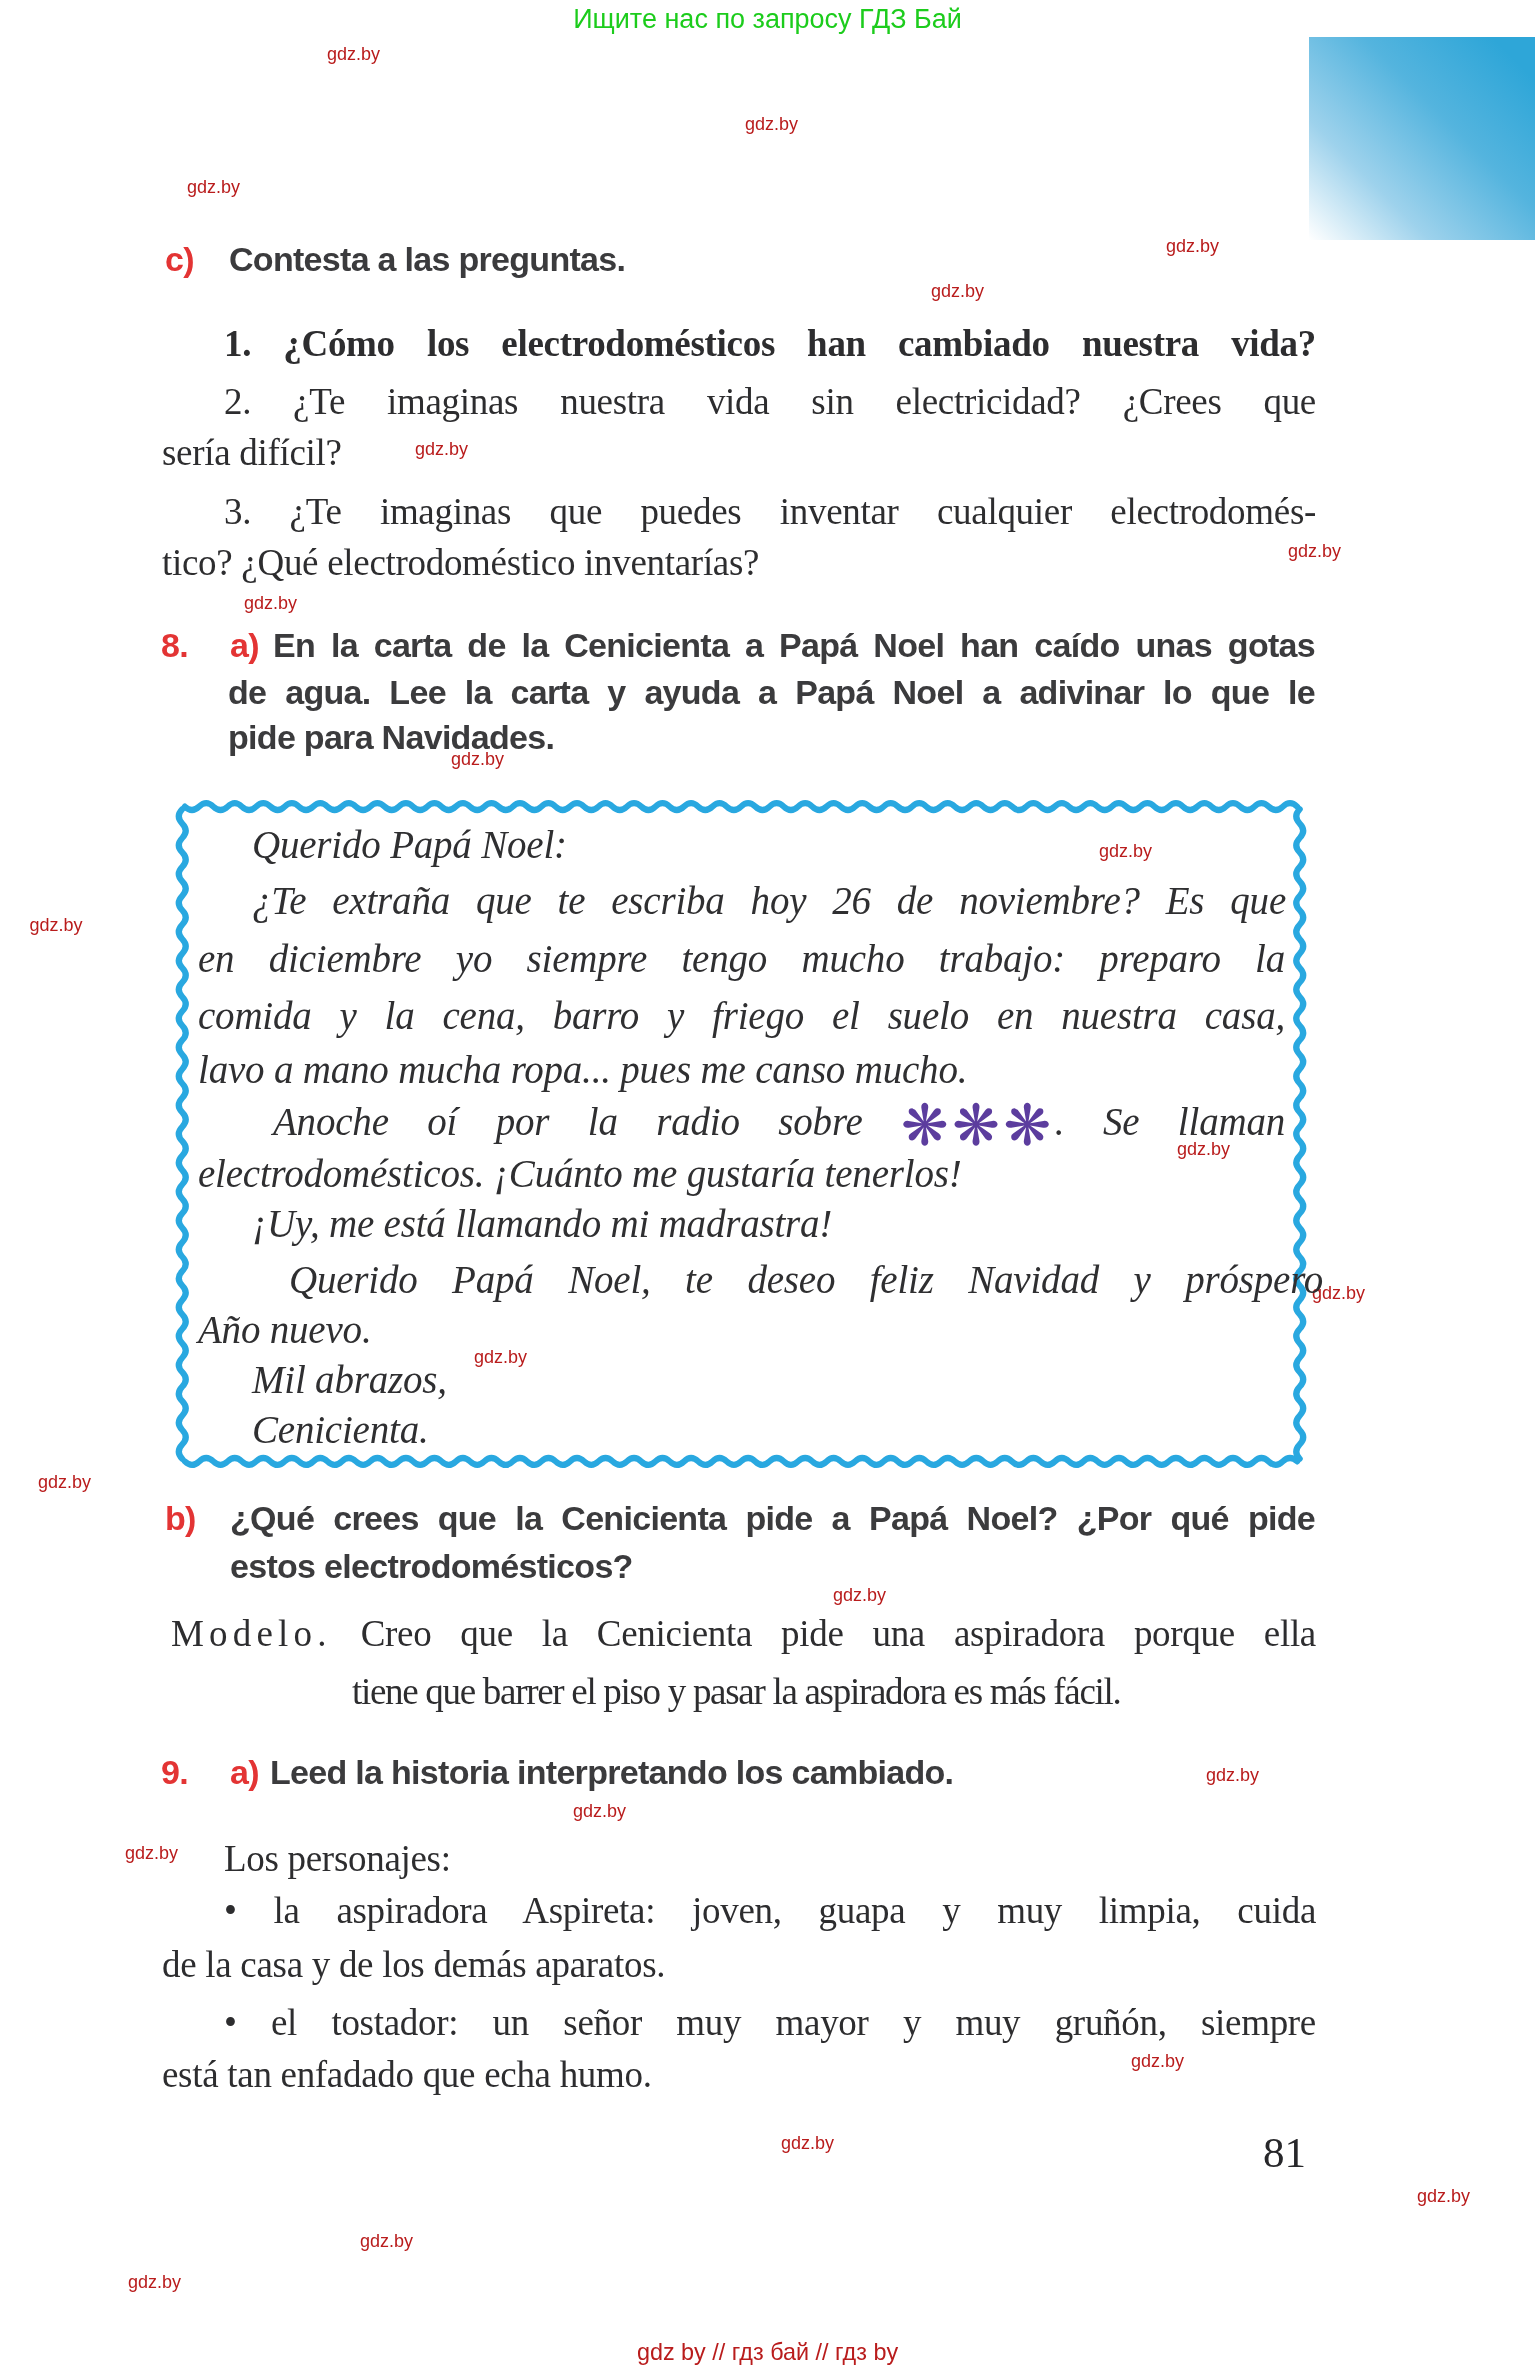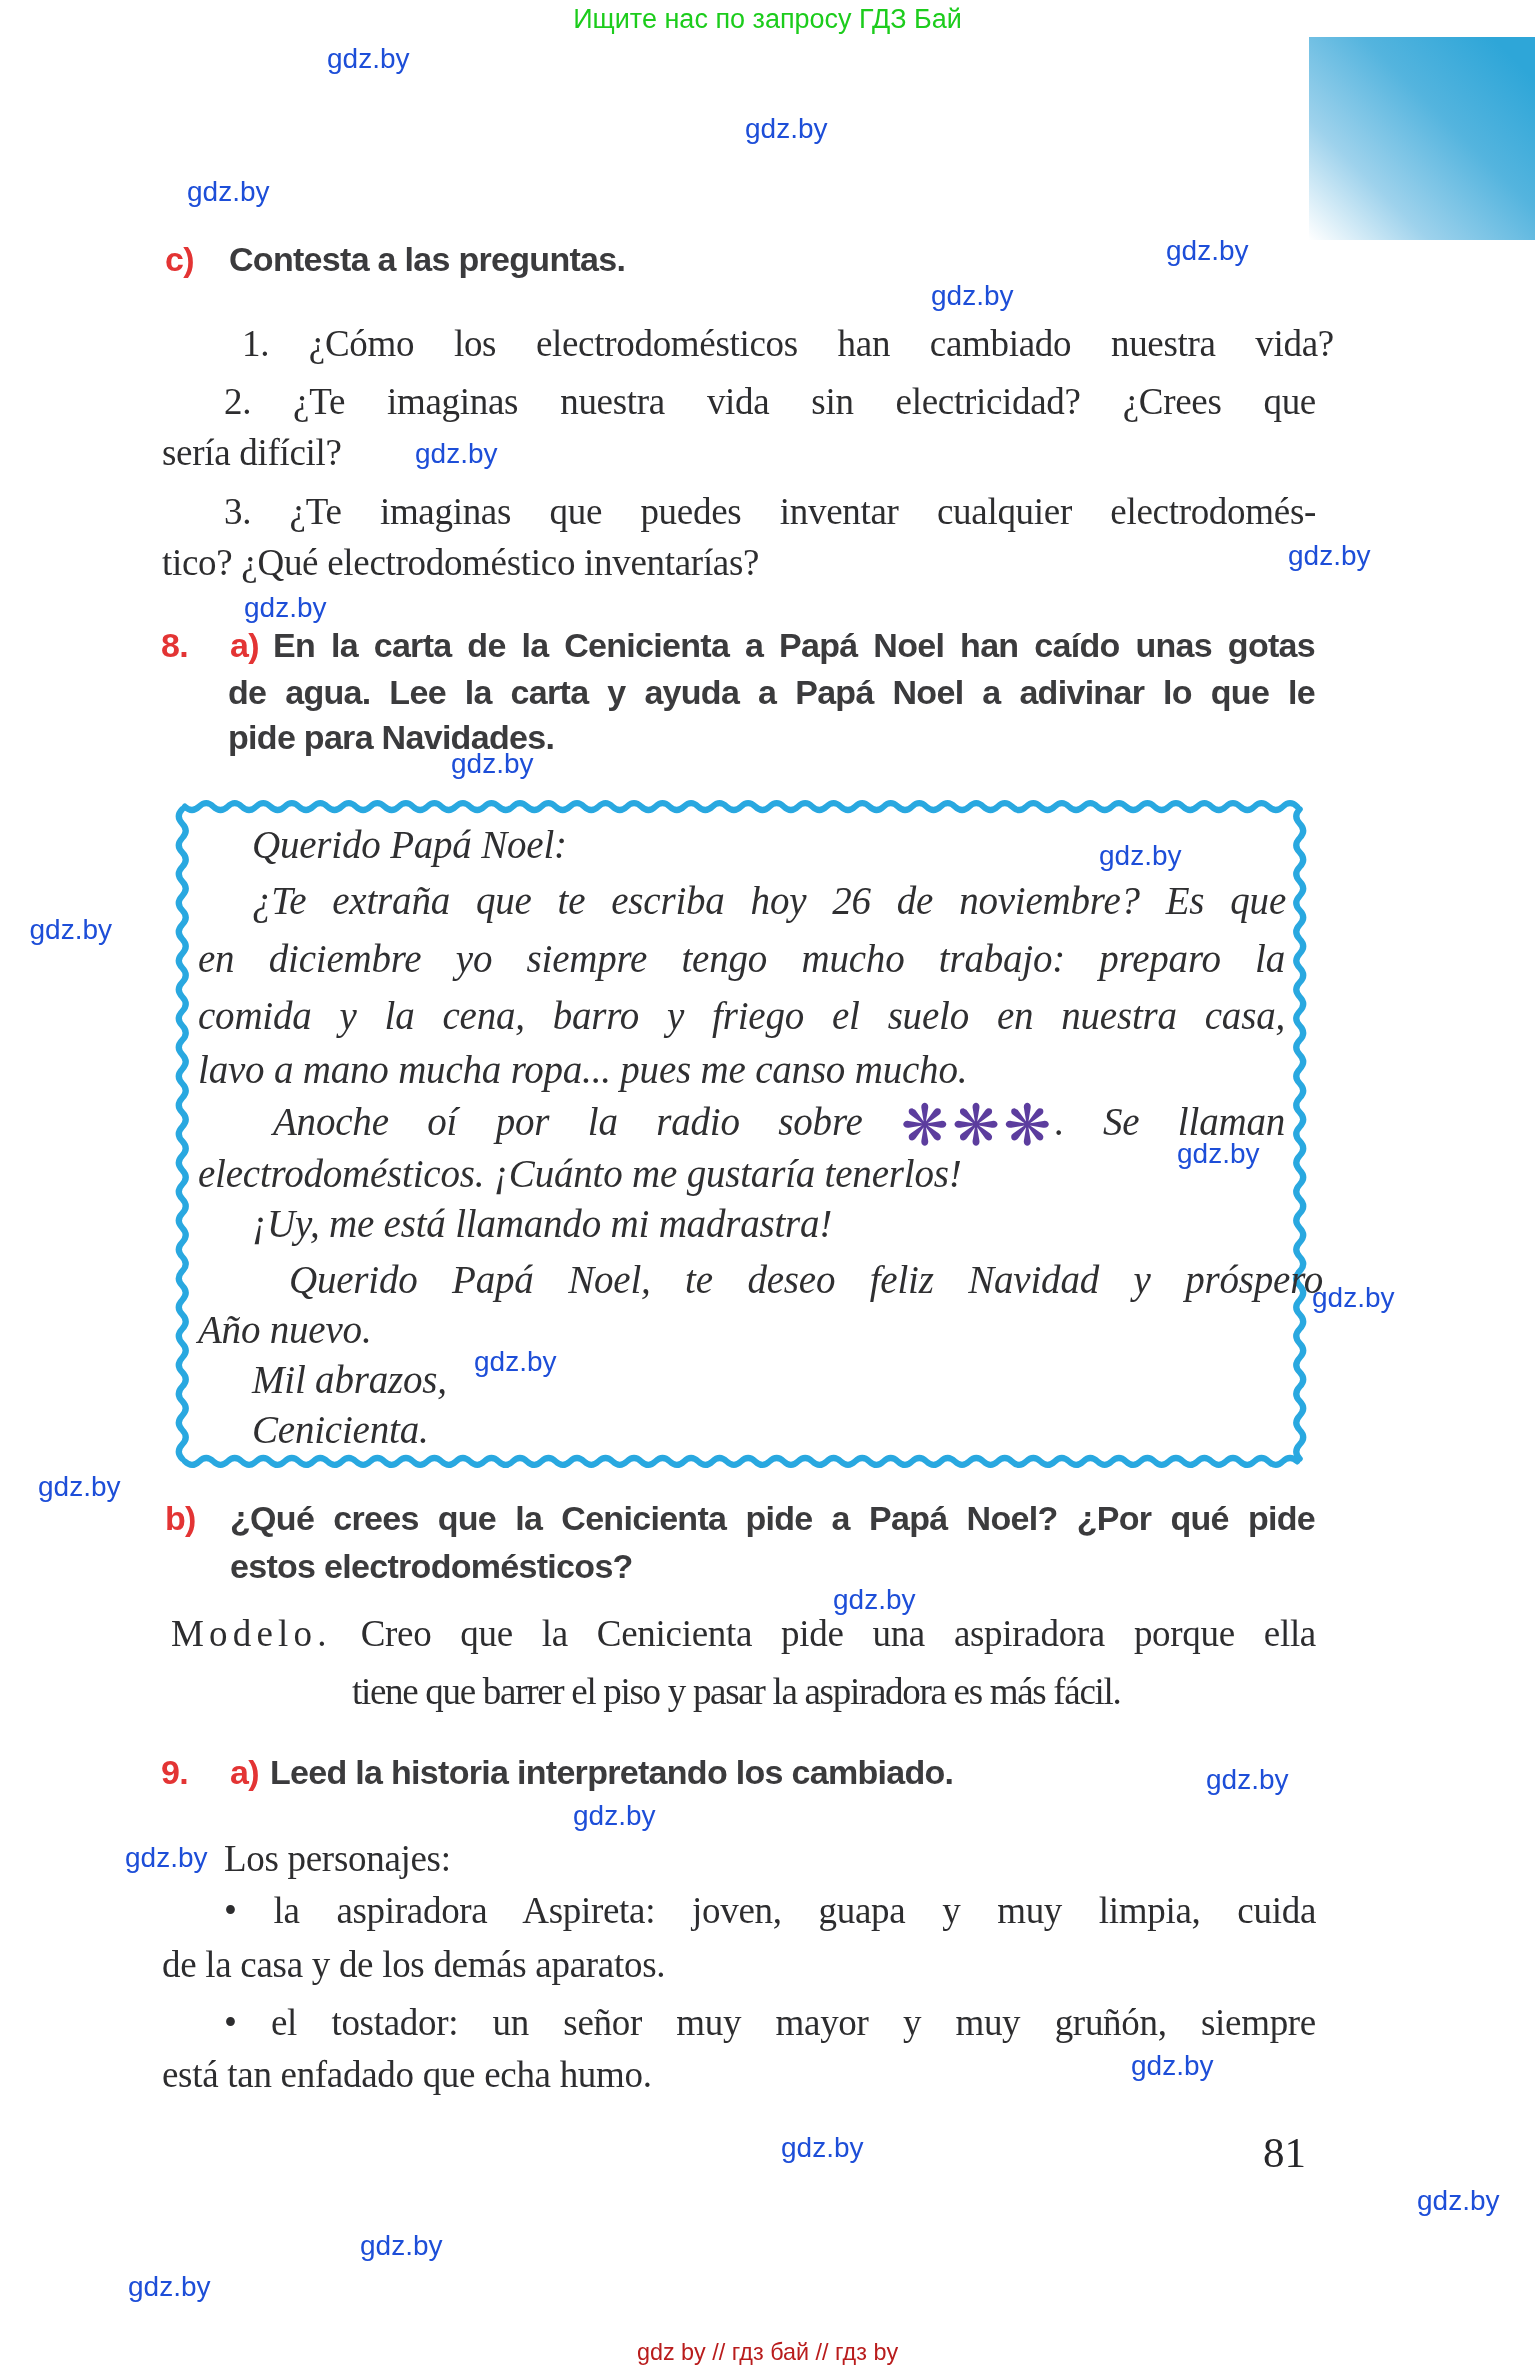--- a/index.html
+++ b/index.html
@@ -6,21 +6,21 @@
   .page{position:relative;width:1535px;height:2377px;background:#ffffff;overflow:hidden;
         font-family:"Liberation Serif",serif;color:#2d2d2f;}
   .abs{position:absolute;}
   
   .promo{left:0;top:3.5px;width:1535px;text-align:center;font-family:"Liberation Sans",sans-serif;
          font-size:27px;color:#1ccc1c;font-weight:400;}
   
   .corner{left:1309px;top:37px;width:226px;height:203px;
           background:linear-gradient(45deg,#ffffff 0%,#9ed2ec 28%,#54b4de 60%,#2ea6d8 90%);}
   
-  .wm{position:absolute;font-family:"Liberation Sans",sans-serif;font-size:28px;color:#1d4ed8;
+  .wm{position:absolute;font-family:"Liberation Sans",sans-serif;font-size:18px;color:#b91c1c;
       white-space:nowrap;line-height:1;}
   
   .ln{position:absolute;font-size:37px;letter-spacing:-0.3px;line-height:1.18;white-space:nowrap;}
   .just{white-space:normal;text-align:justify;text-align-last:justify;}
   .lns{position:absolute;font-family:"Liberation Sans",sans-serif;font-weight:bold;font-size:34px;
        letter-spacing:-0.7px;color:#3b3b3d;line-height:1.15;white-space:nowrap;}
   .red{color:#e33434;}
   .lni{position:absolute;font-style:italic;font-size:39px;letter-spacing:-0.2px;line-height:1.15;
        white-space:nowrap;color:#2f2f31;}
   
@@ -67,21 +67,21 @@
       <span class="wm" style="left: 125px; top: 1844px;">gdz.by</span>
       <span class="wm" style="left: 1131px; top: 2052px;">gdz.by</span>
       <span class="wm" style="left: 781px; top: 2134px;">gdz.by</span>
       <span class="wm" style="left: 1417px; top: 2187px;">gdz.by</span>
       <span class="wm" style="left: 360px; top: 2232px;">gdz.by</span>
       <span class="wm" style="left: 128px; top: 2273px;">gdz.by</span>
     </div>
 
   <div class="lns red" style="left:165px;top:240px;">c)</div>
   <div class="lns" style="left:229px;top:240px;">Contesta a las preguntas.</div>
-  <div class="ln just" style="left:242px;top:322px;width:1092px;">1. ¿Cómo los electrodomésticos han cambiado nuestra vida?</div>
+  <div class="ln just" style="left:224px;top:322px;width:1092px;font-weight:bold;">1. ¿Cómo los electrodomésticos han cambiado nuestra vida?</div>
   <div class="ln just" style="left:224px;top:380px;width:1092px;">2. ¿Te imaginas nuestra vida sin electricidad? ¿Crees que</div>
   <div class="ln" style="left:162px;top:431px;">sería difícil?</div>
   <div class="ln just" style="left:224px;top:490px;width:1092px;">3. ¿Te imaginas que puedes inventar cualquier electrodomés-</div>
   <div class="ln" style="left:162px;top:541px;">tico? ¿Qué electrodoméstico inventarías?</div>
 
   <div class="lns red" style="left:161px;top:626px;">8.</div>
   <div class="lns red" style="left:230px;top:626px;">a)</div>
   <div class="lns just" style="left:228px;top:673px;width:1087px;">de agua. Lee la carta y ayuda a Papá Noel a adivinar lo que le</div>
   <div class="lns just" style="left:273px;top:626px;width:1042px;">En la carta de la Cenicienta a Papá Noel han caído unas gotas</div>
   <div class="lns" style="left:228px;top:718px;">pide para Navidades.</div>

